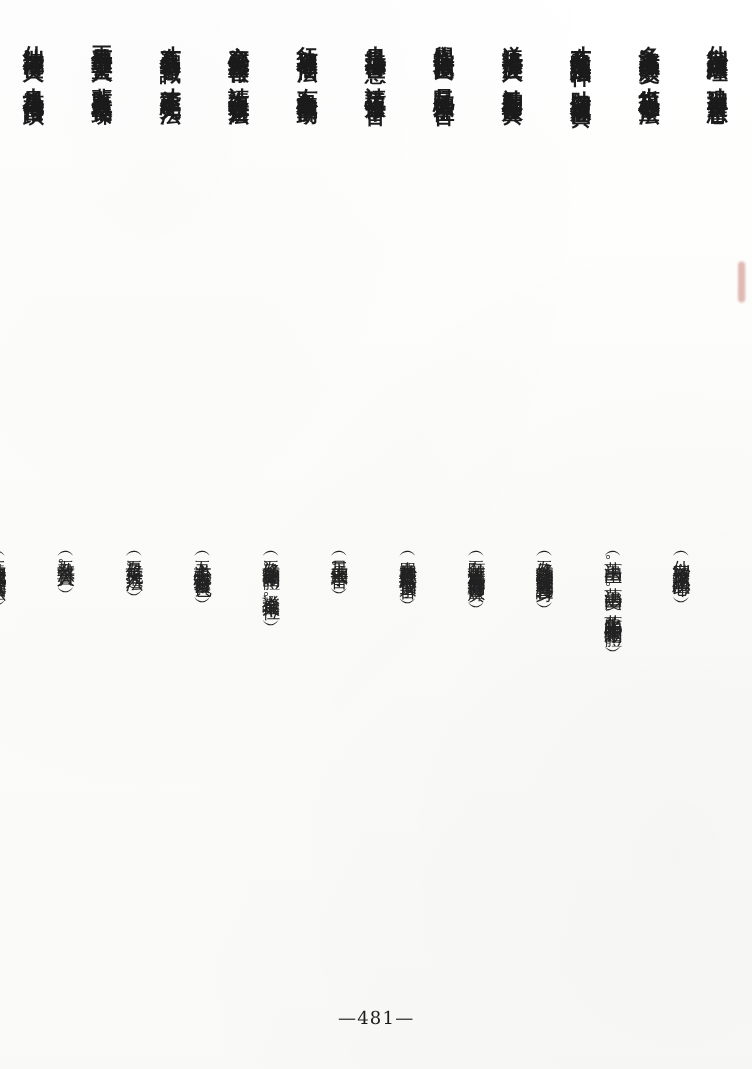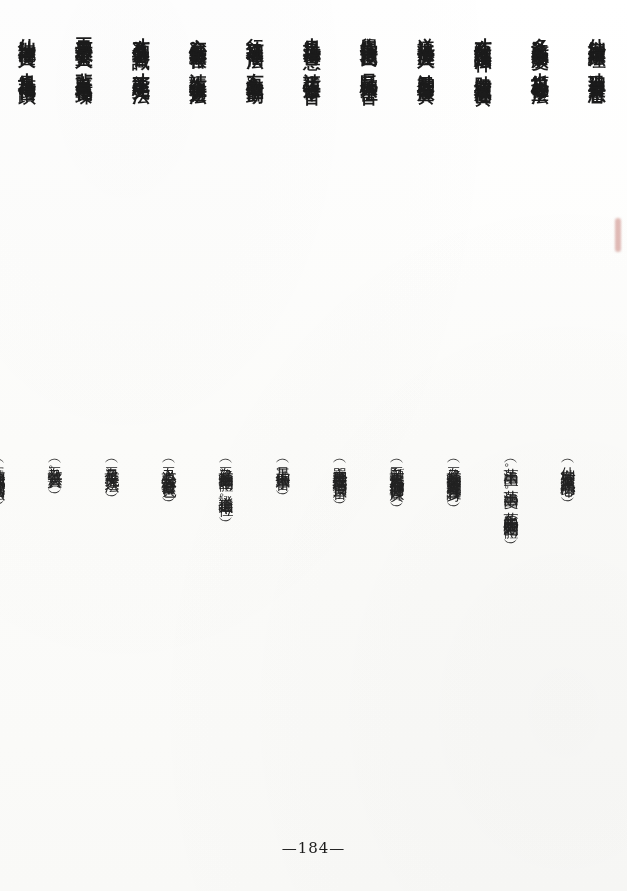--- a/index.html
+++ b/index.html
@@ -122,14 +122,14 @@
     <div class="v-col note indent-note-deep">（吾心道心合天心通玄修眞也。）</div>
     <div class="v-col">才有眞假善智識。才能不絕先天法。</div>
     <div class="v-col note indent-note-deep">（吾是修先天大道法。）</div>
     <div class="v-col">再傳再教善聖人。輩出眞道福長臻。</div>
     <div class="v-col note indent-note-deep">（吾教法善賢人。）</div>
     <div class="v-col">仙法才能傳世久。也是萬代傳世蹟。</div>
     <div class="v-col note indent-note-deep">（玉虛仙宗代代傳承下去眞傳仙法。）</div>
 
   </div>
 
-  <div class="page-number">—184—</div>
+  <div class="page-number">—481—</div>
 </div>
 
 </body></html>

